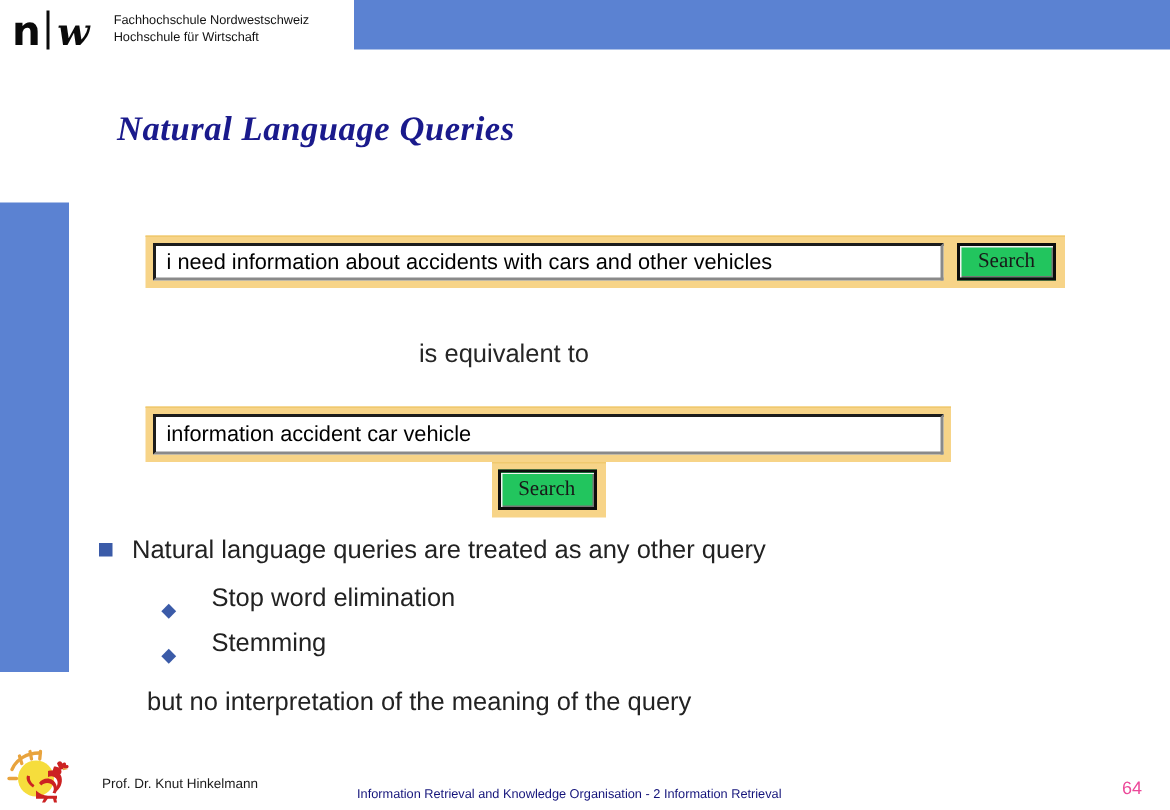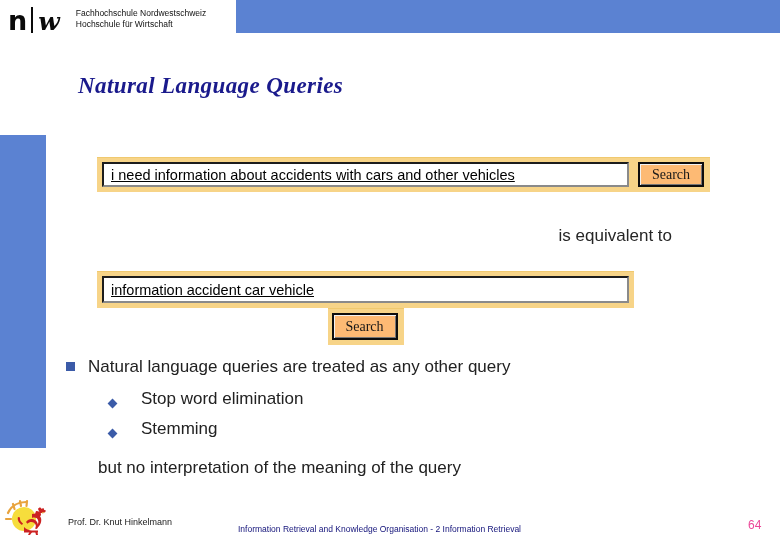--- a/index.html
+++ b/index.html
@@ -103,21 +103,20 @@
     align-items: center;
   }
   .search-row.row1 { left: 97px; top: 157px; }
   .search-row.row2 { left: 97px; top: 271px; flex-direction: column; }
 
   .field-frame {
     background: #f7d488;
     padding: 4px 5px 5px 5px;
     border-top: 1px solid #f0c96f;
     box-sizing: border-box;
-    text-decoration: underline;
   }
   .row1 .field-frame { width: 537px; }
   .row2 .field-frame { width: 537px; }
 
   .field-inner {
     background: #ffffff;
     border: 2px solid #1c1c1c;
     border-right-color: #8a8a8a;
     border-bottom-color: #8a8a8a;
     height: 25px;
@@ -136,21 +135,21 @@
     overflow: hidden;
   }
 
   .btn-frame {
     background: #f7d488;
     padding: 4px 6px 5px 4px;
     border-top: 1px solid #f0c96f;
     box-sizing: border-box;
   }
   .search-btn {
-    background: #fdba74;
+    background: #22c55e;
     border: 2px solid #0d0d0d;
     box-shadow: inset 1px 1px 0 #f2f2f2, inset -1px -1px 0 #767676;
     height: 25px;
     min-width: 66px;
     padding: 0 8px;
     display: flex;
     align-items: center;
     justify-content: center;
     font-family: "Liberation Serif", serif;
     font-size: 14px;
@@ -159,21 +158,21 @@
     box-sizing: border-box;
   }
   .row2 .search-btn { height: 27px; }
 
   
   .equiv {
     position: absolute;
     left: 0;
     top: 226px;
     width: 672px;
-    text-align: right;
+    text-align: center;
     font-family: "Liberation Sans", sans-serif;
     font-size: 17px;
     color: #262626;
   }
 
   
   .bullets {
     position: absolute;
     left: 66px;
     top: 355px;
@@ -193,21 +192,21 @@
     flex: 0 0 auto;
   }
   .bullet-l1-text {
     font-family: "Liberation Sans", sans-serif;
     font-size: 17px;
     color: #222222;
     line-height: 24px;
   }
   .bullet-l2 {
     display: flex;
-    align-items: center;
+    align-items: flex-end;
     margin-left: 43px;
     margin-bottom: 6px;
   }
   .dia-bullet {
     width: 7px;
     height: 7px;
     background: #3b5ba8;
     transform: rotate(45deg);
     margin-top: 8px;
     margin-right: 25px;

